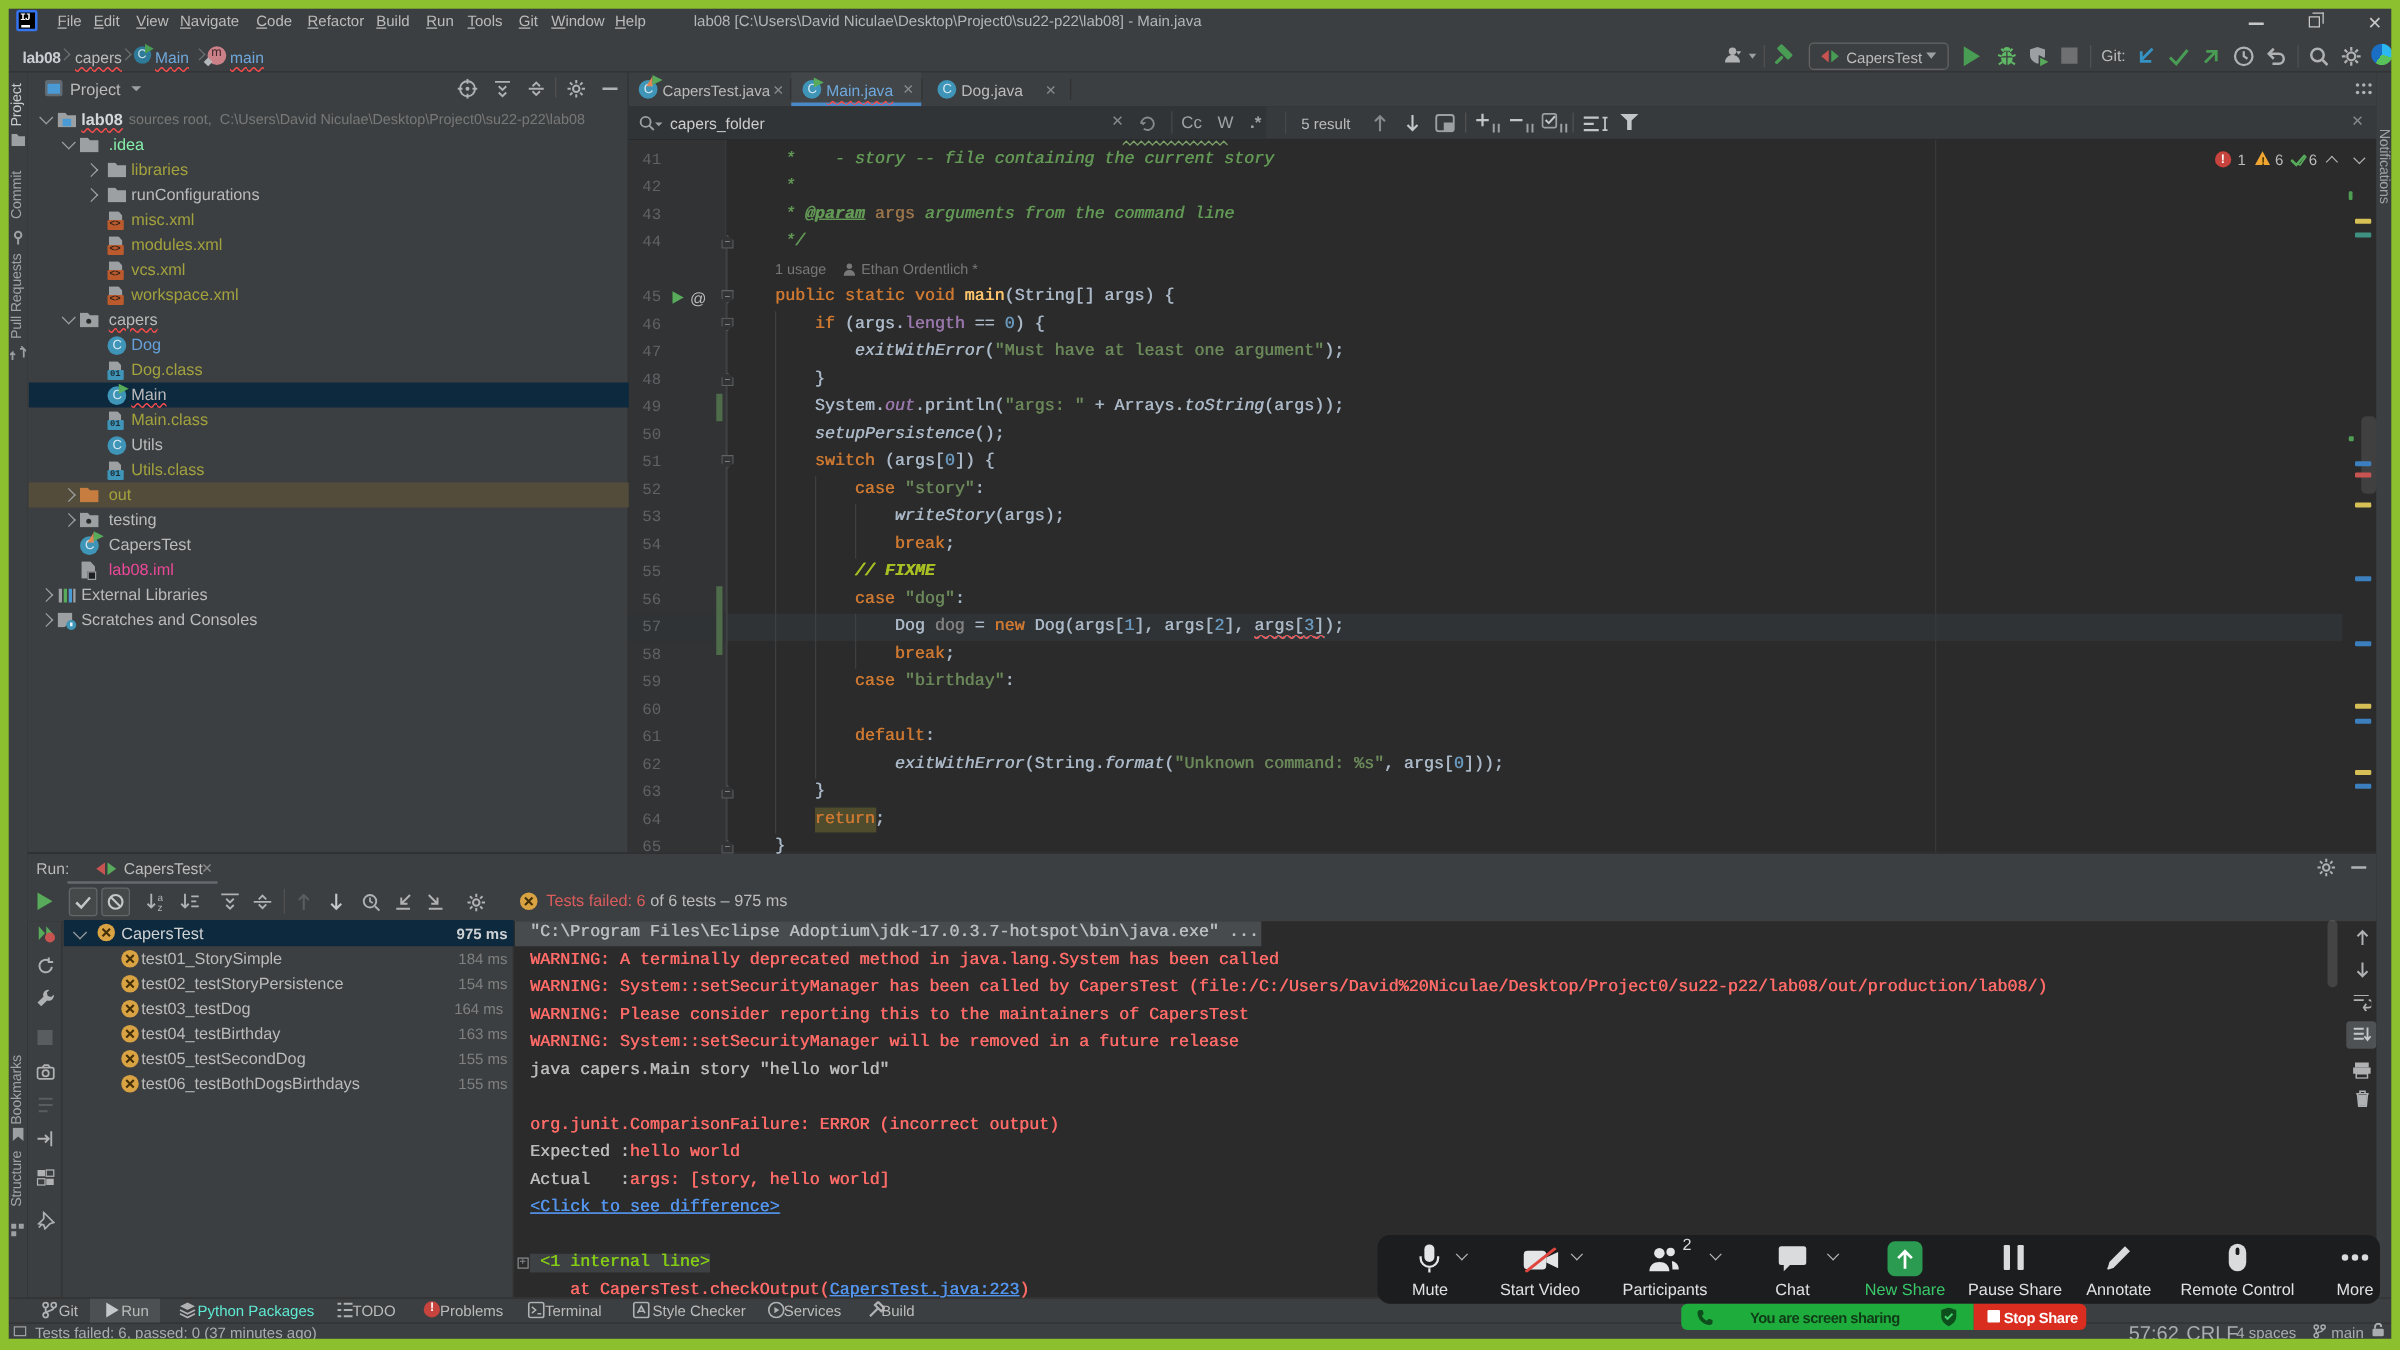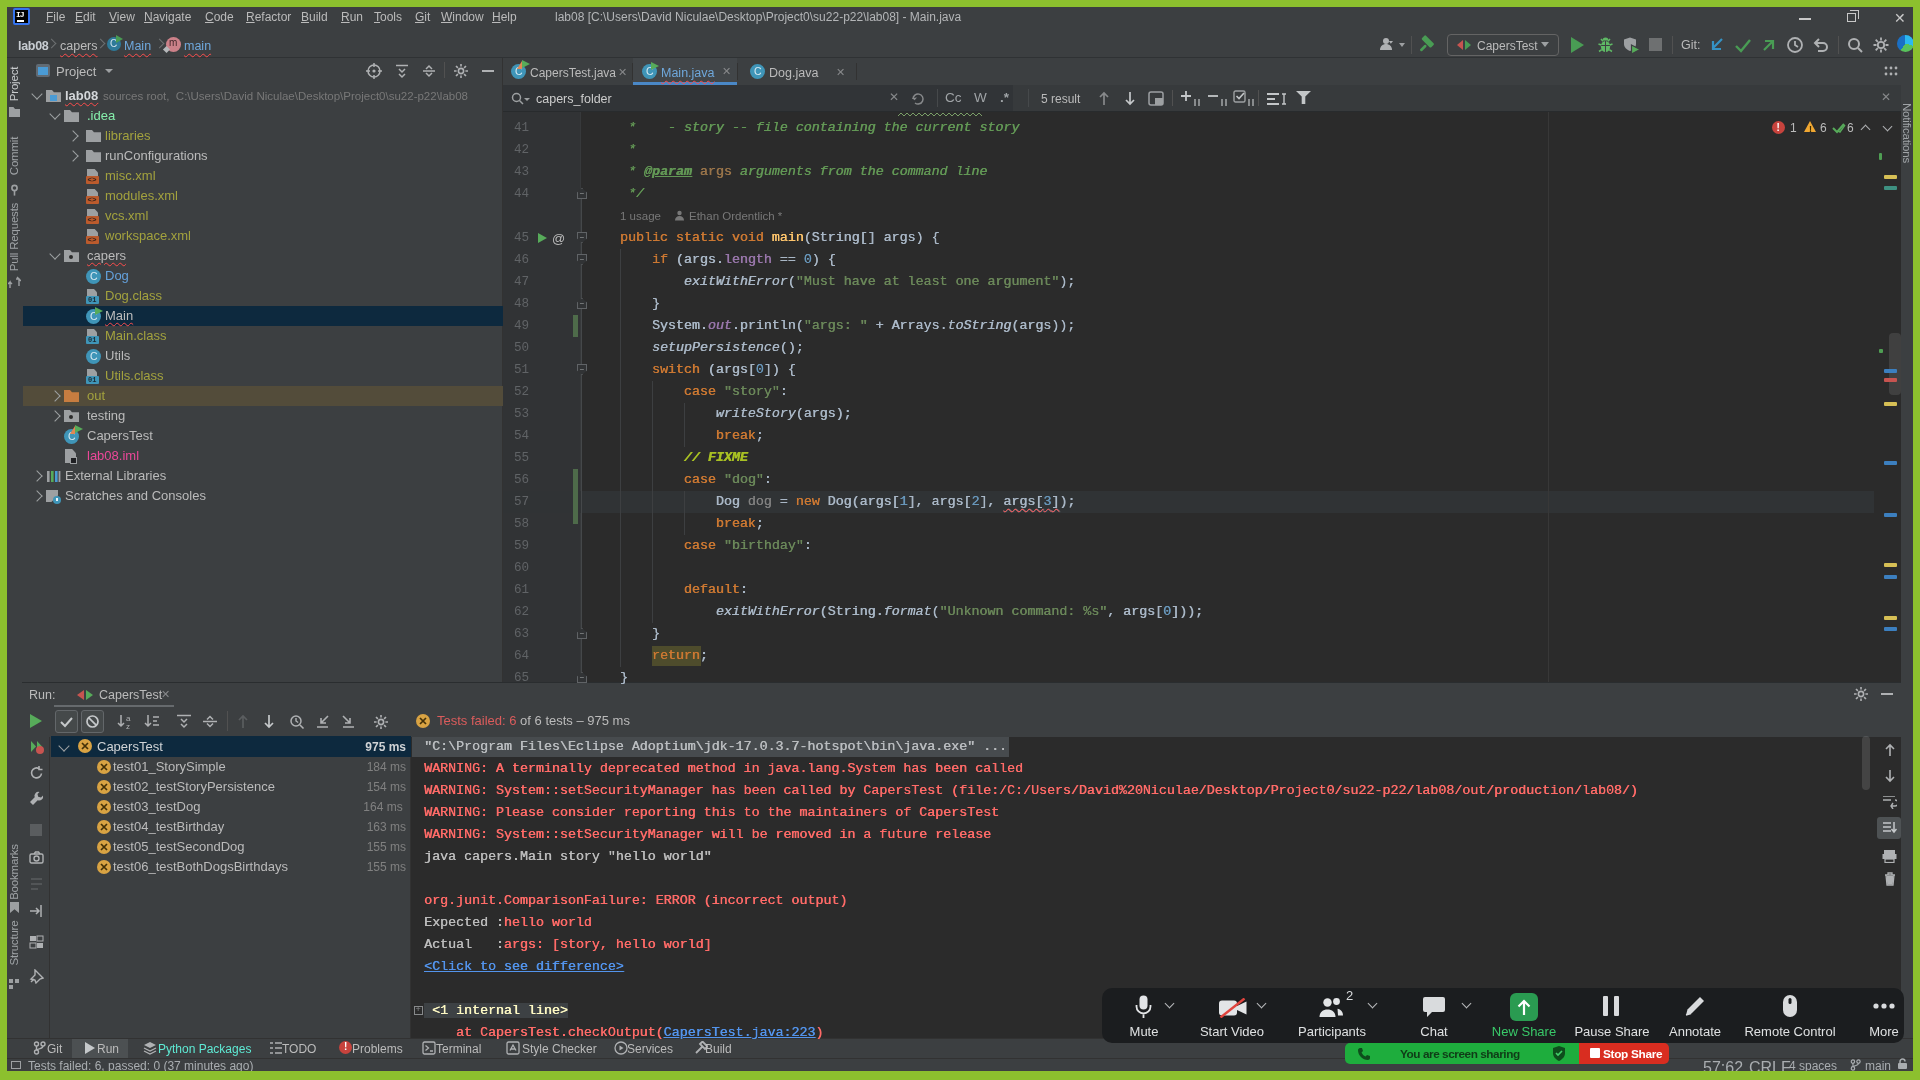--- a/index.html
+++ b/index.html
@@ -599,21 +599,21 @@
 <div class="con" style="top:736px"><span style="color:#b9bcbf">"C:\Program Files\Eclipse Adoptium\jdk-17.0.3.7-hotspot\bin\java.exe" ...</span></div>
 <div class="con" style="top:758px"><span class="red">WARNING: A terminally deprecated method in java.lang.System has been called</span></div>
 <div class="con" style="top:780px"><span class="red">WARNING: System::setSecurityManager has been called by CapersTest (file:/C:/Users/David%20Niculae/Desktop/Project0/su22-p22/lab08/out/production/lab08/)</span></div>
 <div class="con" style="top:802px"><span class="red">WARNING: Please consider reporting this to the maintainers of CapersTest</span></div>
 <div class="con" style="top:824px"><span class="red">WARNING: System::setSecurityManager will be removed in a future release</span></div>
 <div class="con" style="top:846px">java capers.Main story "hello world"</div>
 <div class="con" style="top:890px"><span class="red">org.junit.ComparisonFailure: ERROR (incorrect output)</span></div>
 <div class="con" style="top:912px">Expected :<span class="red">hello world</span></div>
 <div class="con" style="top:934px">Actual&nbsp;&nbsp;&nbsp;:<span class="red">args: [story, hello world]</span></div>
 <div class="con" style="top:956px"><span style="color:#5394ec;text-decoration:underline">&lt;Click to see difference&gt;</span></div>
-<div class="con" style="top:1000px"><span style="background:#3d4144;color:#fef9c3">&nbsp;&lt;1 internal line&gt;</span></div>
+<div class="con" style="top:1000px"><span style="background:#3d4144;color:#84cc16">&nbsp;&lt;1 internal line&gt;</span></div>
 <div class="con" style="top:1022px"><span class="red">    at CapersTest.checkOutput(</span><span style="color:#5394ec;text-decoration:underline">CapersTest.java:223</span><span class="red">)</span></div>
 <div class="a" style="left:414px;top:1006px;width:9px;height:9px;border:1px solid #87898b"></div>
 <div class="a" style="left:415.5px;top:1003.5px;font-size:9px;color:#87898b">+</div>
 <div class="a" style="left:1862px;top:736px;width:8px;height:54px;background:rgba(255,255,255,0.12);border-radius:4px"></div>
 
 <svg class="a" style="left:1883px;top:743px" width="14" height="14" viewBox="0 0 14 14">
     <path d="M7 13V2M3 6l4-4 4 4" stroke="#afb1b3" stroke-width="1.6" fill="none"></path>
   </svg>
 <svg class="a" style="left:1883px;top:769px" width="14" height="14" viewBox="0 0 14 14">
     <path d="M7 1v11M3 8l4 4 4-4" stroke="#afb1b3" stroke-width="1.6" fill="none"></path>

